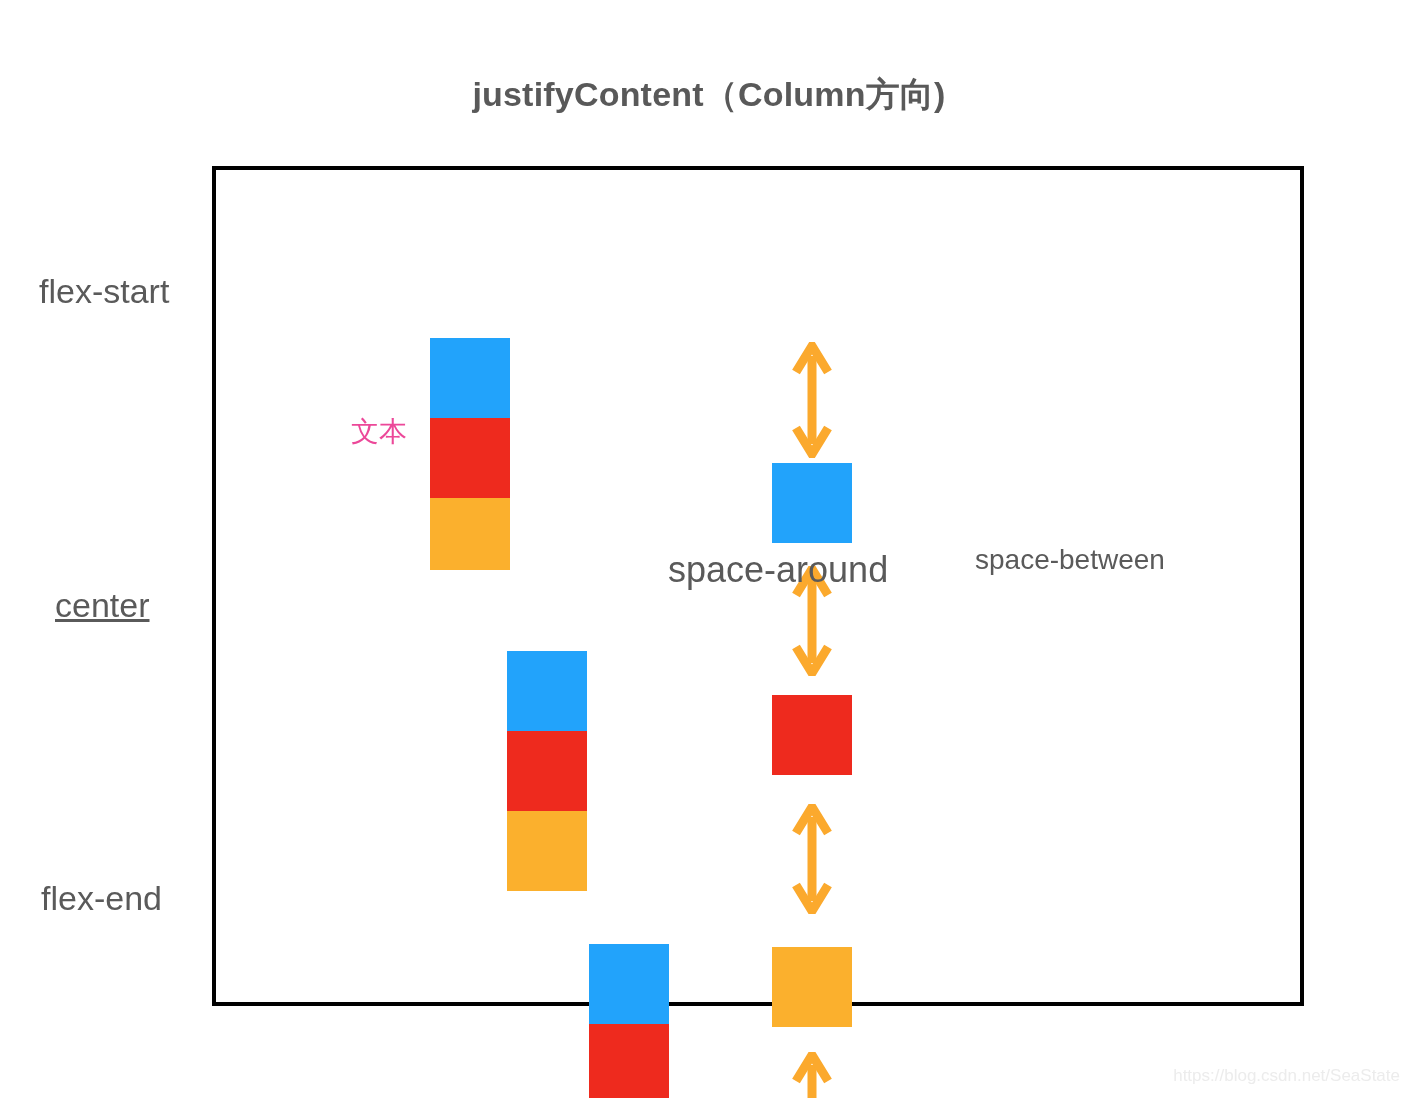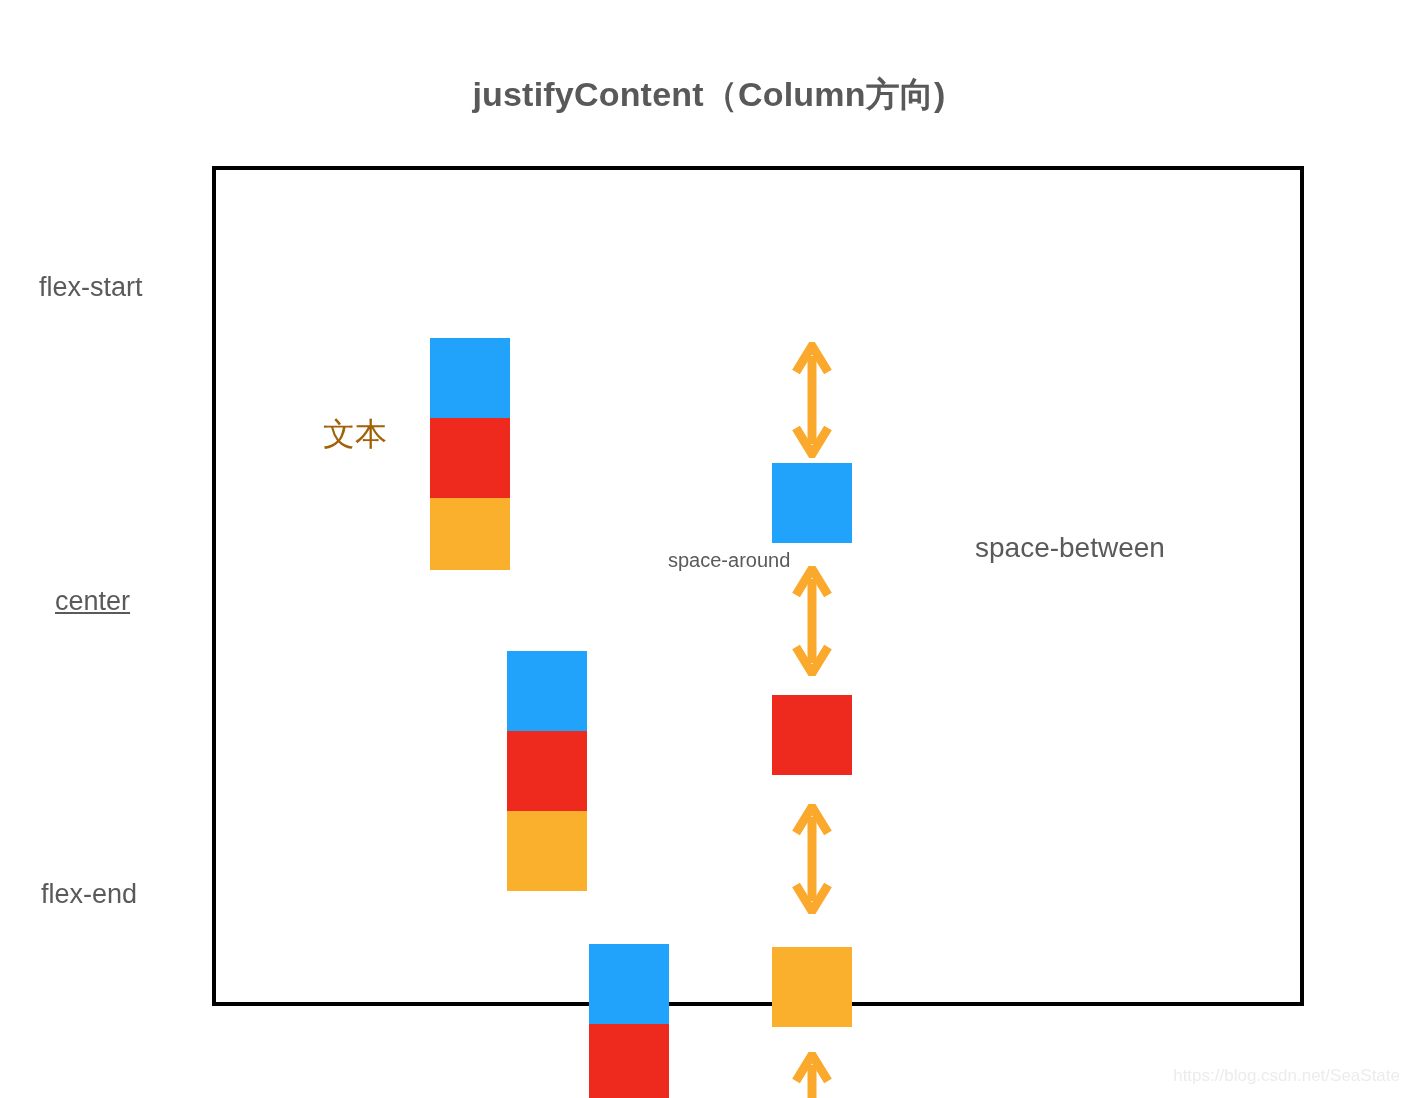--- a/index.html
+++ b/index.html
@@ -33,49 +33,49 @@
     top: 166px;
     width: 1092px;
     height: 840px;
     border: 4px solid #000000;
     box-sizing: border-box;
     background: #ffffff;
   }
 
   .row-label {
     position: absolute;
-    font-size: 27px;
+    font-size: 34px;
     color: #5a5a5a;
     white-space: nowrap;
   }
   #label-flex-start { left: 39px;  top: 272px; }
   #label-center     { left: 55px;  top: 586px; text-decoration: underline; }
   #label-flex-end   { left: 41px;  top: 879px; text-align: center; }
 
   #label-text-cn {
     position: absolute;
-    left: 323px;
+    left: 351px;
     top: 413px;
-    font-size: 32px;
-    color: #a16207;
+    font-size: 28px;
+    color: #ec4899;
     white-space: nowrap;
   }
 
   #label-space-around {
     position: absolute;
     left: 668px;
     top: 549px;
-    font-size: 20px;
+    font-size: 36px;
     color: #5a5a5a;
     white-space: nowrap;
   }
   #label-space-between {
     position: absolute;
     left: 975px;
-    top: 532px;
+    top: 544px;
     font-size: 28px;
     color: #5a5a5a;
     white-space: nowrap;
   }
 
   
   .block {
     position: absolute;
     width: 80px;
   }

